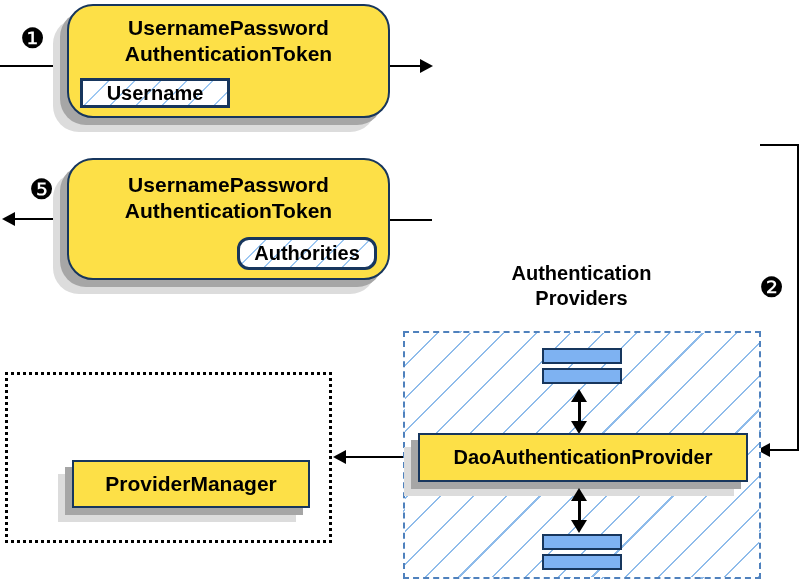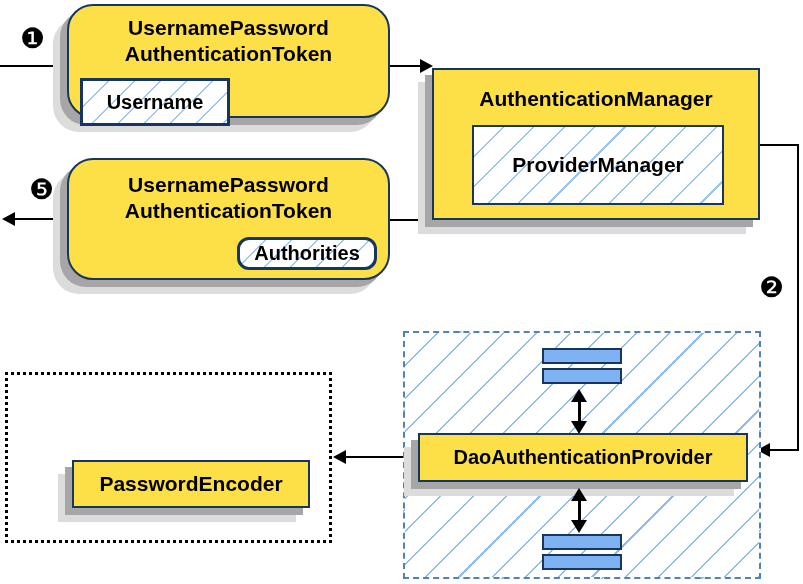--- a/index.html
+++ b/index.html
@@ -86,36 +86,36 @@
   <div class="tri tri-left" style="left:757px; top:443px;"></div>
 
   <div class="hline" style="left:345px; top:456px; width:73px;"></div>
   <div class="tri tri-left" style="left:333px; top:450px;"></div>
 
   <div class="sbox rbox" style="left:67px; top:4px; width:323px; height:114px;">
     <div class="box-title" style="top:9px;">
       <span style="display:block;">UsernamePassword</span>
       <span style="display:block;">AuthenticationToken</span>
     </div>
-    <div class="hatchbox" style="left:11px; top:72px; width:150px; height:48px;">Username</div>
+    <div class="hatchbox" style="left:11px; top:72px; width:150px; height:30px;">Username</div>
   </div>
 
-  <div class="sbox" style="left:432px; top:68px; width:328px; height:152px;">
-    <div class="box-title" style="top:16px;">AuthenticationManager</div>
-    <div class="hatchbox inner-hatch" style="left:38px; top:55px; width:252px; height:80px;">ProviderManager</div>
-  </div>
 
   <div class="sbox rbox" style="left:67px; top:158px; width:323px; height:122px;">
     <div class="box-title" style="top:12px;">
       <span style="display:block;">UsernamePassword</span>
       <span style="display:block;">AuthenticationToken</span>
     </div>
     <div class="hatchbox" style="left:168px; top:77px; width:140px; height:33px;border-radius:12px;">Authorities</div>
   </div>
 
+  <div class="label-2line" style="left:403px; top:261px; width:357px;">
+    <span style="display:block;">Authentication</span>
+    <span style="display:block;">Providers</span>
+  </div>
 
   <div class="dashed-region" style="left:403px; top:331px; width:358px; height:248px;"></div>
 
   <div class="pbar" style="left:542px; top:348px;"></div>
   <div class="pbar" style="left:542px; top:368px;"></div>
 
   <div class="dbl-arrow" style="left:571px; top:389px; height:45px;">
     <span class="up"></span>
     <span class="stem"></span>
     <span class="down"></span>
@@ -128,15 +128,15 @@
     <span class="stem"></span>
     <span class="down"></span>
   </div>
 
   <div class="pbar" style="left:542px; top:534px;"></div>
   <div class="pbar" style="left:542px; top:554px;"></div>
 
   <div class="dotted-region" style="left:5px; top:372px; width:327px; height:171px;"></div>
 
 
-  <div class="sbox" style="left:72px; top:460px; width:238px; height:48px; display:flex; align-items:center; justify-content:center; font-weight:bold; font-size:21px;">PasswordEncoder</div>
+  <div class="sbox" style="left:72px; top:460px; width:238px; height:48px; display:flex; align-items:center; justify-content:center; font-weight:bold; font-size:21px;">ProviderManager</div>
 
 </div>
 
 </body></html>

